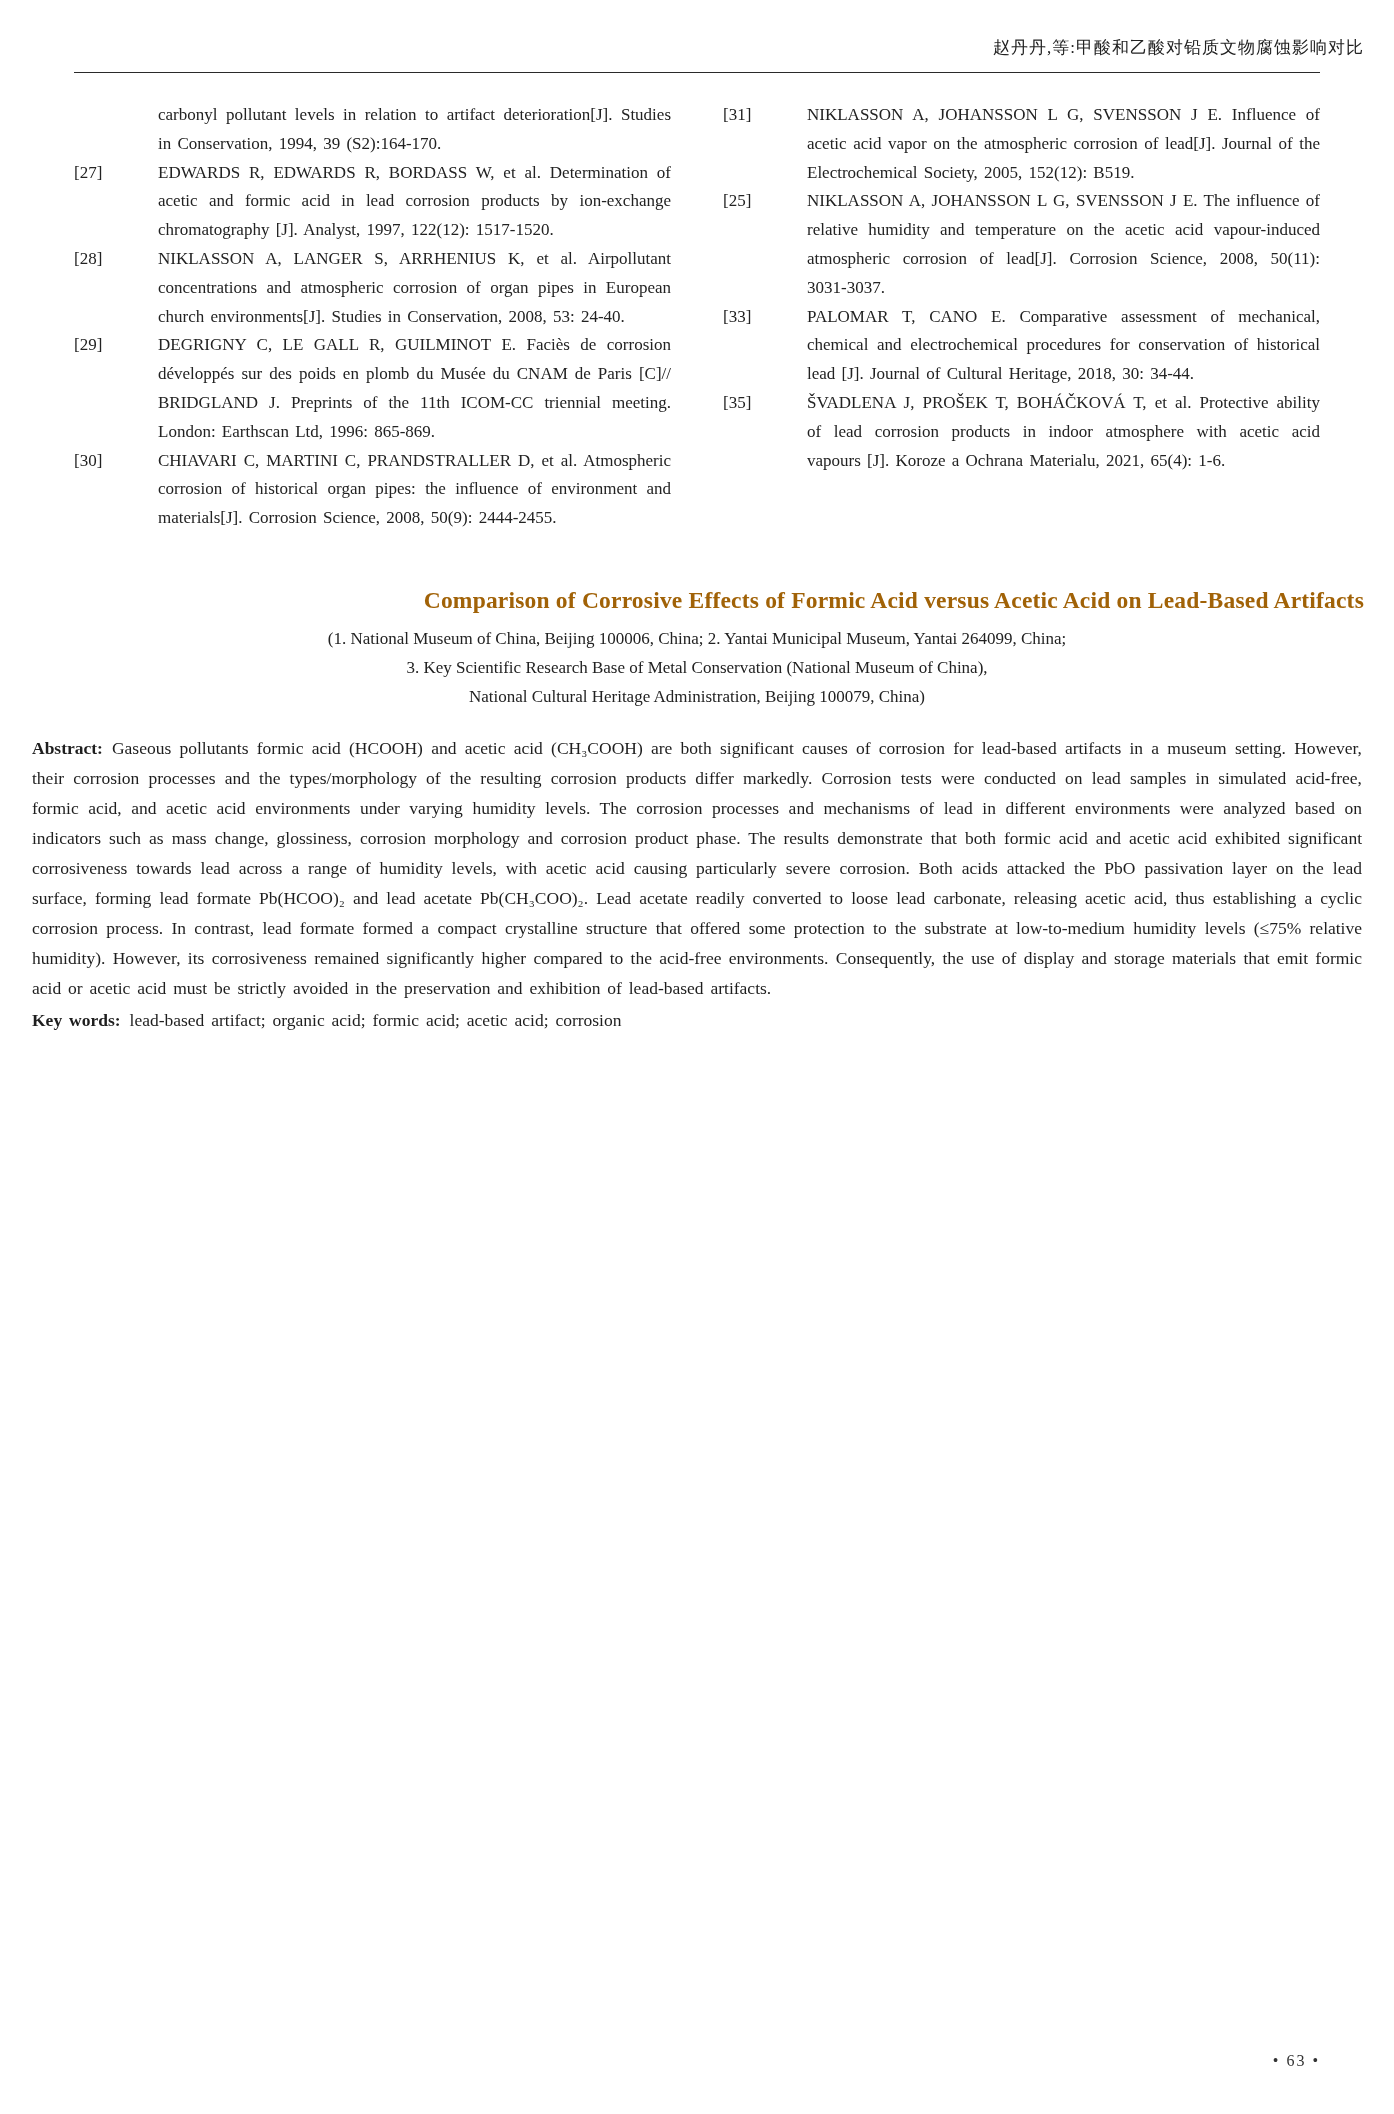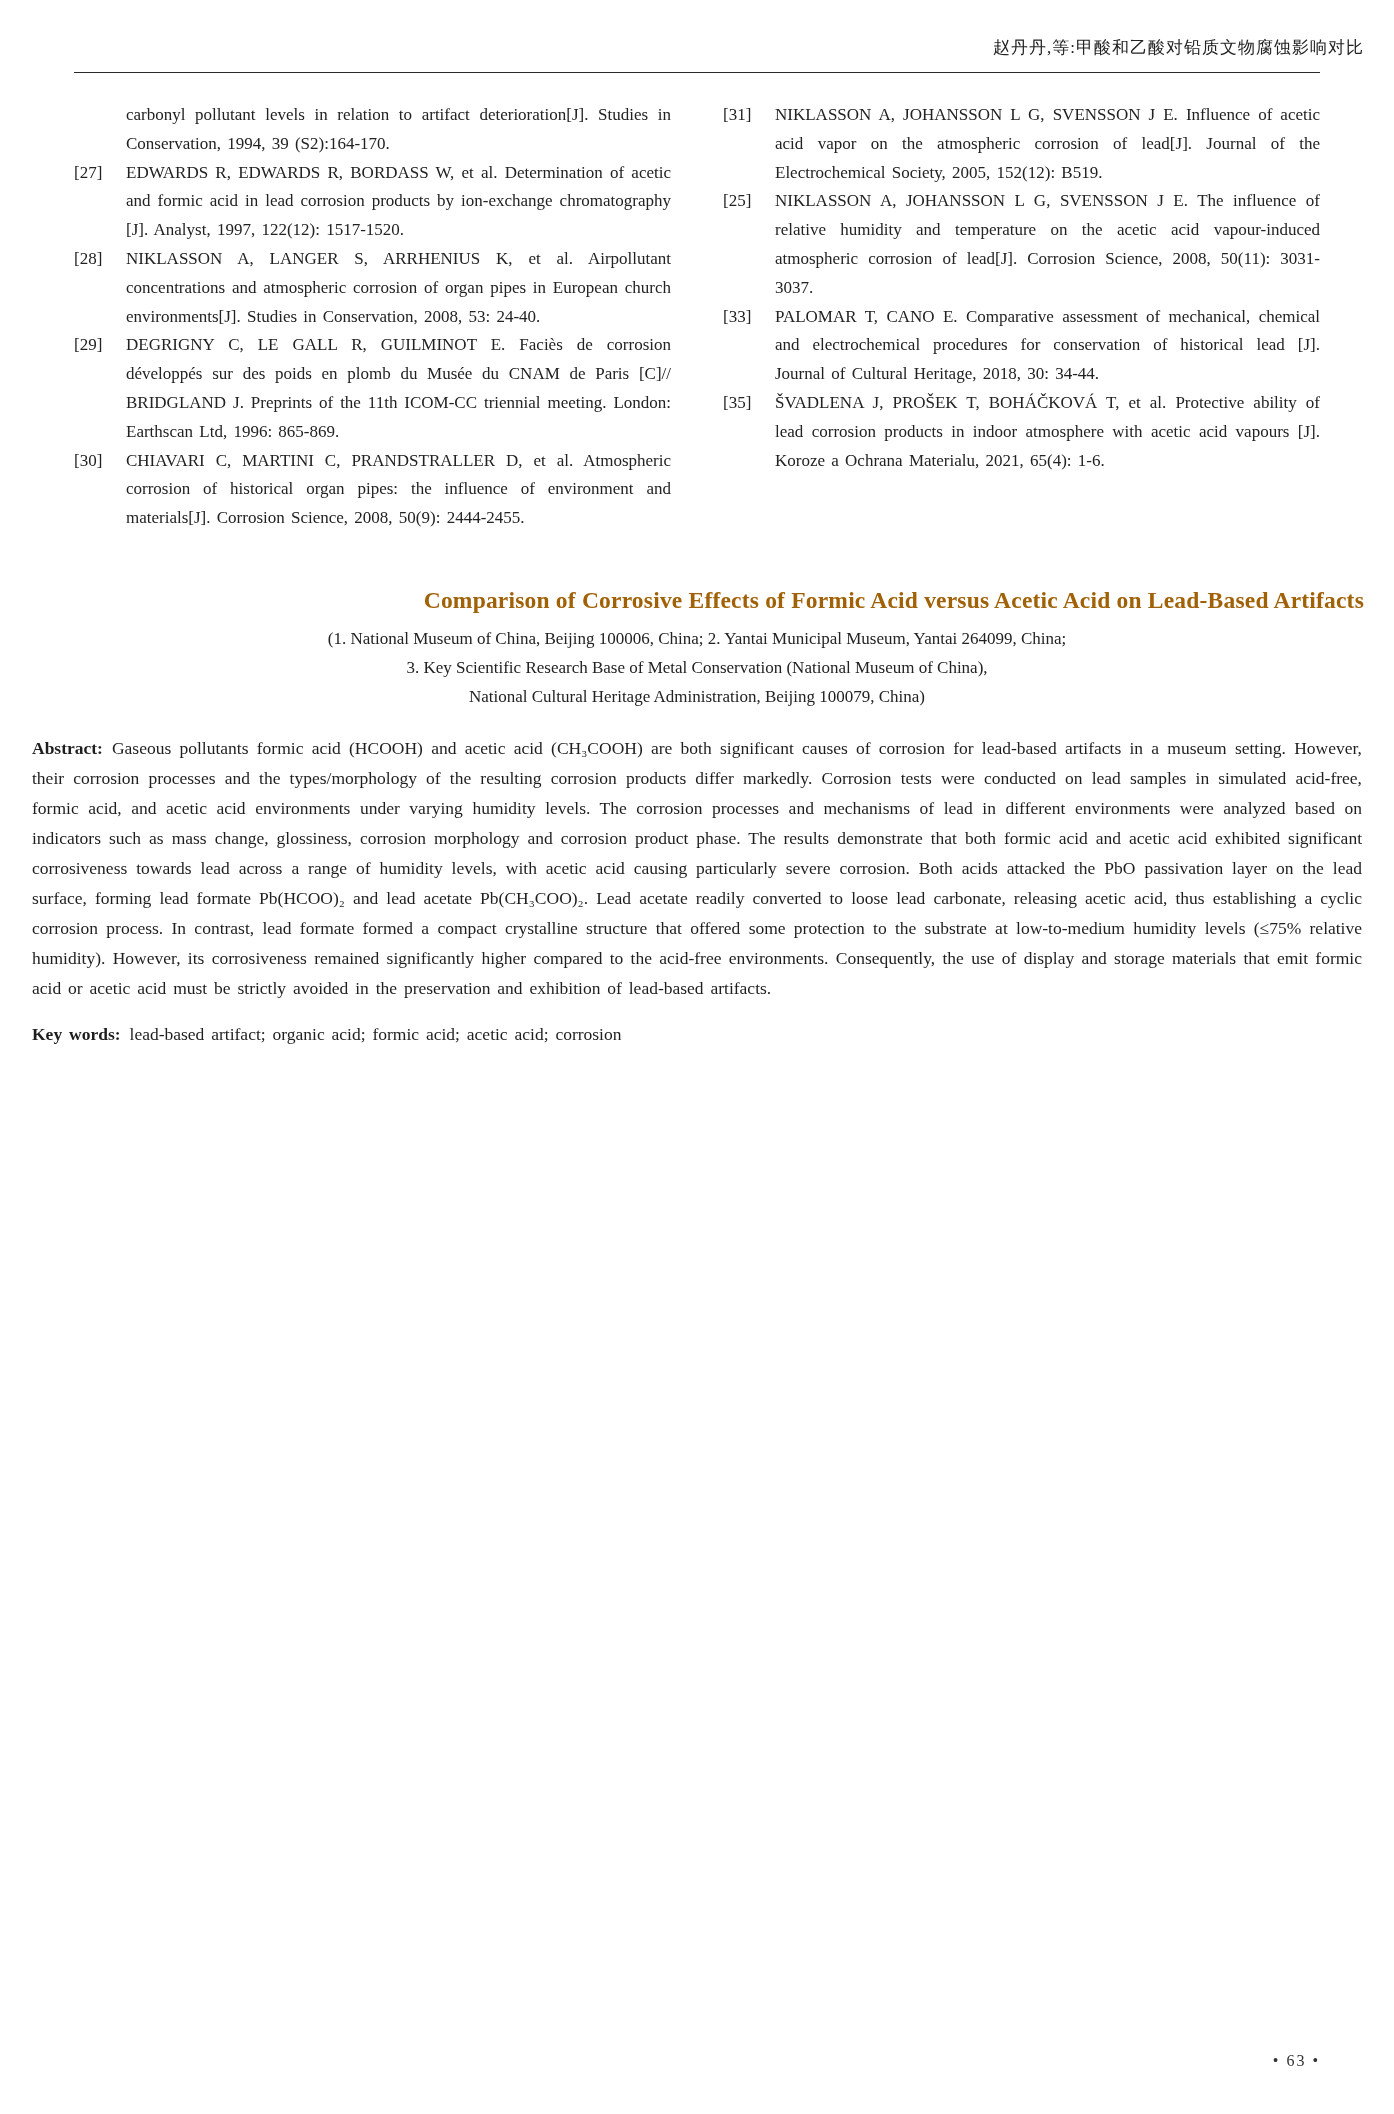--- a/index.html
+++ b/index.html
@@ -42,20 +42,21 @@
     flex: 0 0 52px;
     line-height: 28.8px;
     color: #222;
   }
   .ref-text {
     flex: 1 1 auto;
     text-align: justify;
     line-height: 28.8px;
     word-spacing: 2px;
     color: #222;
+    margin-left: 32px;
   }
 
   
   .article-head { margin-top: 54px; text-align: center; }
   .article-title {
     font-size: 23.5px;
     font-weight: bold;
     letter-spacing: 0.2px;
     color: #a16207;
     text-align: right;
@@ -68,21 +69,21 @@
   
   .abstract-block { margin: 22px 2px 0 2px; }
   .abstract-p, .keywords-p {
     font-size: 17.5px;
     line-height: 30px;
     text-align: justify;
     word-spacing: 2.5px;
     color: #1e1e1e;
   }
   .lbl { font-weight: bold; margin-right: 9px; }
-  .keywords-p { margin-top: 16px; }
+  .keywords-p { margin-top: 2px; }
 
   
   .page-number {
     position: absolute;
     right: 74px;
     bottom: 44px;
     font-size: 16px;
     color: #333;
     letter-spacing: 2px;
   }

